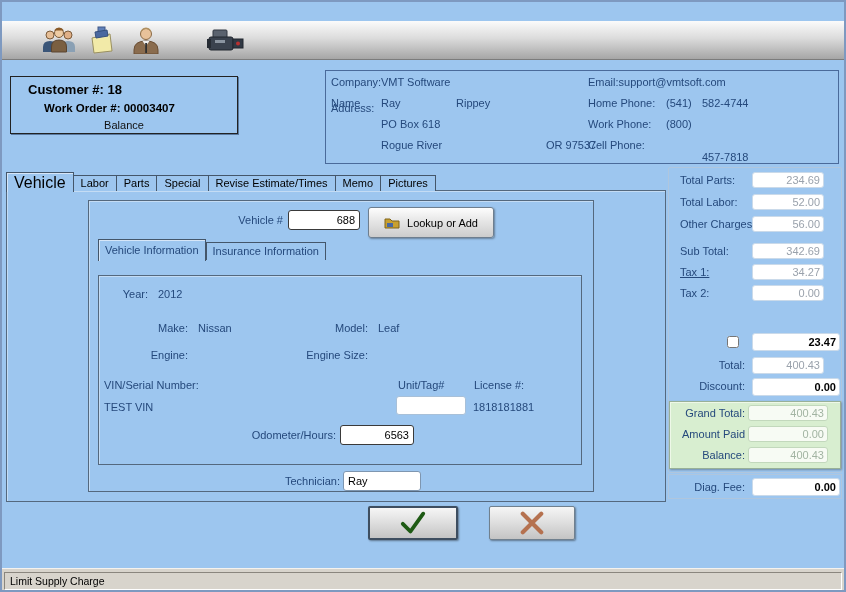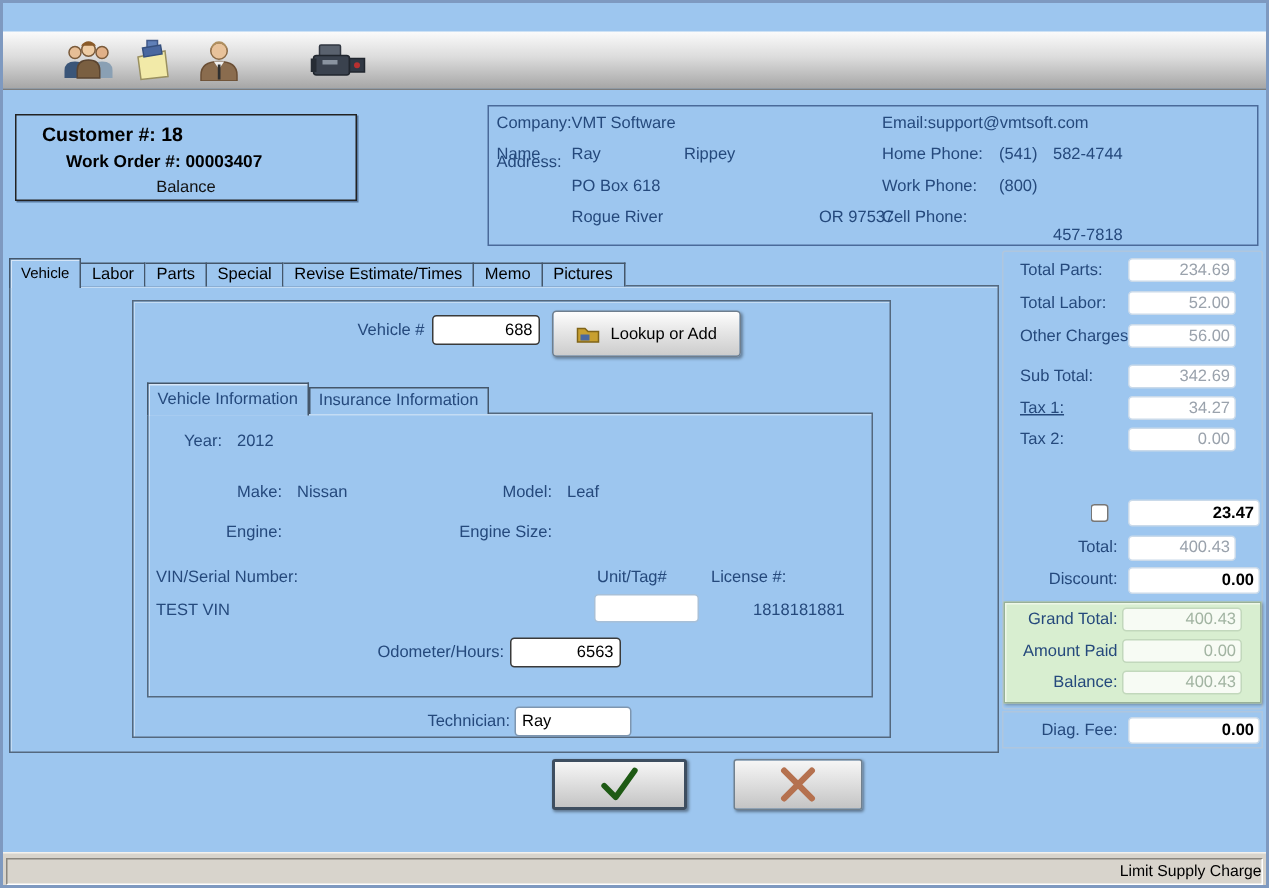--- a/index.html
+++ b/index.html
@@ -45,38 +45,38 @@
     border:1px solid #4A6A9A; }
 
   
   #tabbar { position:absolute; left:4px; top:169px; height:20px; display:flex;
     align-items:flex-end; z-index:3; }
   .tab { height:16px; line-height:15px; padding:0 7px; font-size:11px; color:#000;
     border:1px solid #44566A; border-bottom:none; border-left:none; background:#9DC6EF;
     white-space:nowrap; cursor:default; }
   .tab:first-child { border-left:1px solid #44566A; }
   .tab.active { height:20px; line-height:19px; border-left:1px solid #44566A;
-    margin-bottom:-1px; font-size:10px; box-shadow:inset 1px 1px 0 #D6E6F8; }
+    margin-bottom:-1px; font-size:16px; box-shadow:inset 1px 1px 0 #D6E6F8; }
   #tabpage { position:absolute; left:4px; top:188px; width:660px; height:312px;
     border:1px solid #54687E; box-shadow:inset 1px 1px 0 #C4DCF4; z-index:1; }
 
   
   #groupbox { position:absolute; left:86px; top:198px; width:506px; height:292px;
     border:1px solid #54687E; box-shadow:inset 1px 1px 0 #C4DCF4; z-index:2; }
   .ebox { position:absolute; background:#fff; border:1px solid #3A3A3A; border-radius:3px;
     font-size:11px; color:#000; padding:0 4px; font-family:inherit; }
   .ebox.soft { border-color:#A8C0D8; }
   #veh-num-label { left:181px; top:212px; width:100px; }
   #veh-num-input { left:286px; top:208px; width:72px; height:20px; text-align:right; }
   #lookup-btn { position:absolute; left:366px; top:205px; width:126px; height:31px;
     background:linear-gradient(180deg,#FDFDFD,#E6E6E6 45%,#CCCCCC); border:1px solid #6E7E8E;
     border-radius:3px; box-shadow:1px 1px 2px rgba(0,0,0,.35); font-size:11px; color:#000;
     display:flex; align-items:center; justify-content:center; gap:7px; z-index:3; }
 
-  #subtabbar { position:absolute; left:96px; top:252px; height:22px; display:flex;
+  #subtabbar { position:absolute; left:96px; top:236px; height:22px; display:flex;
     align-items:flex-end; z-index:4; }
   .subtab { height:18px; line-height:17px; padding:0 6px; font-size:11px; color:#25497C;
     border:1px solid #44566A; border-bottom:none; background:#9DC6EF; white-space:nowrap; }
   .subtab.active { height:22px; line-height:21px; margin-bottom:-1px; box-shadow:inset 1px 1px 0 #D6E6F8; }
   #subbox { position:absolute; left:96px; top:273px; width:484px; height:190px;
     border:1px solid #54687E; box-shadow:inset 1px 1px 0 #C4DCF4; z-index:3; }
 
   #year-label { left:66px; top:286px; width:80px; z-index:5; }
   #year-value { left:156px; top:286px; z-index:5; }
   #make-label { left:106px; top:320px; width:80px; z-index:5; }
@@ -85,21 +85,21 @@
   #model-value { left:376px; top:320px; z-index:5; }
   #engine-label { left:106px; top:347px; width:80px; z-index:5; }
   #engine-value { left:196px; top:347px; z-index:5; }
   #engsize-label { left:266px; top:347px; width:100px; z-index:5; }
   #engsize-value { left:376px; top:347px; z-index:5; }
   #vin-label { left:102px; top:377px; z-index:5; }
   #unittag-label { left:396px; top:377px; z-index:5; }
   #license-label { left:472px; top:377px; z-index:5; }
   #vin-value { left:102px; top:399px; z-index:5; }
   #unittag-input { left:394px; top:394px; width:70px; height:19px; z-index:5; }
-  #license-value { left:500px; top:399px; z-index:5; }
+  #license-value { left:471px; top:399px; z-index:5; }
   #odo-label { left:214px; top:427px; width:120px; z-index:5; }
   #odo-input { left:338px; top:423px; width:74px; height:20px; text-align:right; z-index:5; }
   #tech-label { left:218px; top:473px; width:120px; z-index:5; }
   #tech-input { left:341px; top:469px; width:78px; height:20px; z-index:5; border-color:#7E96B0; }
 
   
   #totals-panel { position:absolute; left:666px; top:165px; width:174px; height:306px;
     border:1px solid #AFC6DE; border-radius:2px; }
   #diag-box { position:absolute; left:666px; top:472px; width:174px; height:25px;
     border:1px solid #AFC6DE; }
@@ -139,21 +139,21 @@
   
   .bigbtn { position:absolute; top:504px; height:34px;
     background:linear-gradient(180deg,#F6F6F6,#E0E0E0 45%,#C4C4C4); border:1px solid #70808E;
     border-radius:2px; box-shadow:1px 1px 2px rgba(0,0,0,.4);
     display:flex; align-items:center; justify-content:center; }
   #ok-btn { left:366px; width:90px; border:2px solid #3E4E60; }
   #cancel-btn { left:487px; width:86px; }
 
   
   #statusbar { position:absolute; left:0; right:0; top:566px; height:24px; background:#D8D4CC;
-    border-top:1px solid #F4F2EE;text-align:right; }
+    border-top:1px solid #F4F2EE; }
   #status-cell { position:absolute; left:2px; top:3px; width:838px; height:18px;
     border:1px solid; border-color:#8A867E #FFF #FFF #8A867E; font-size:10.5px; color:#000;
     line-height:16px; padding-left:5px; background:#D8D4CC; }
 </style>
 </head>
 <body>
 
 <div id="win">
 
 

